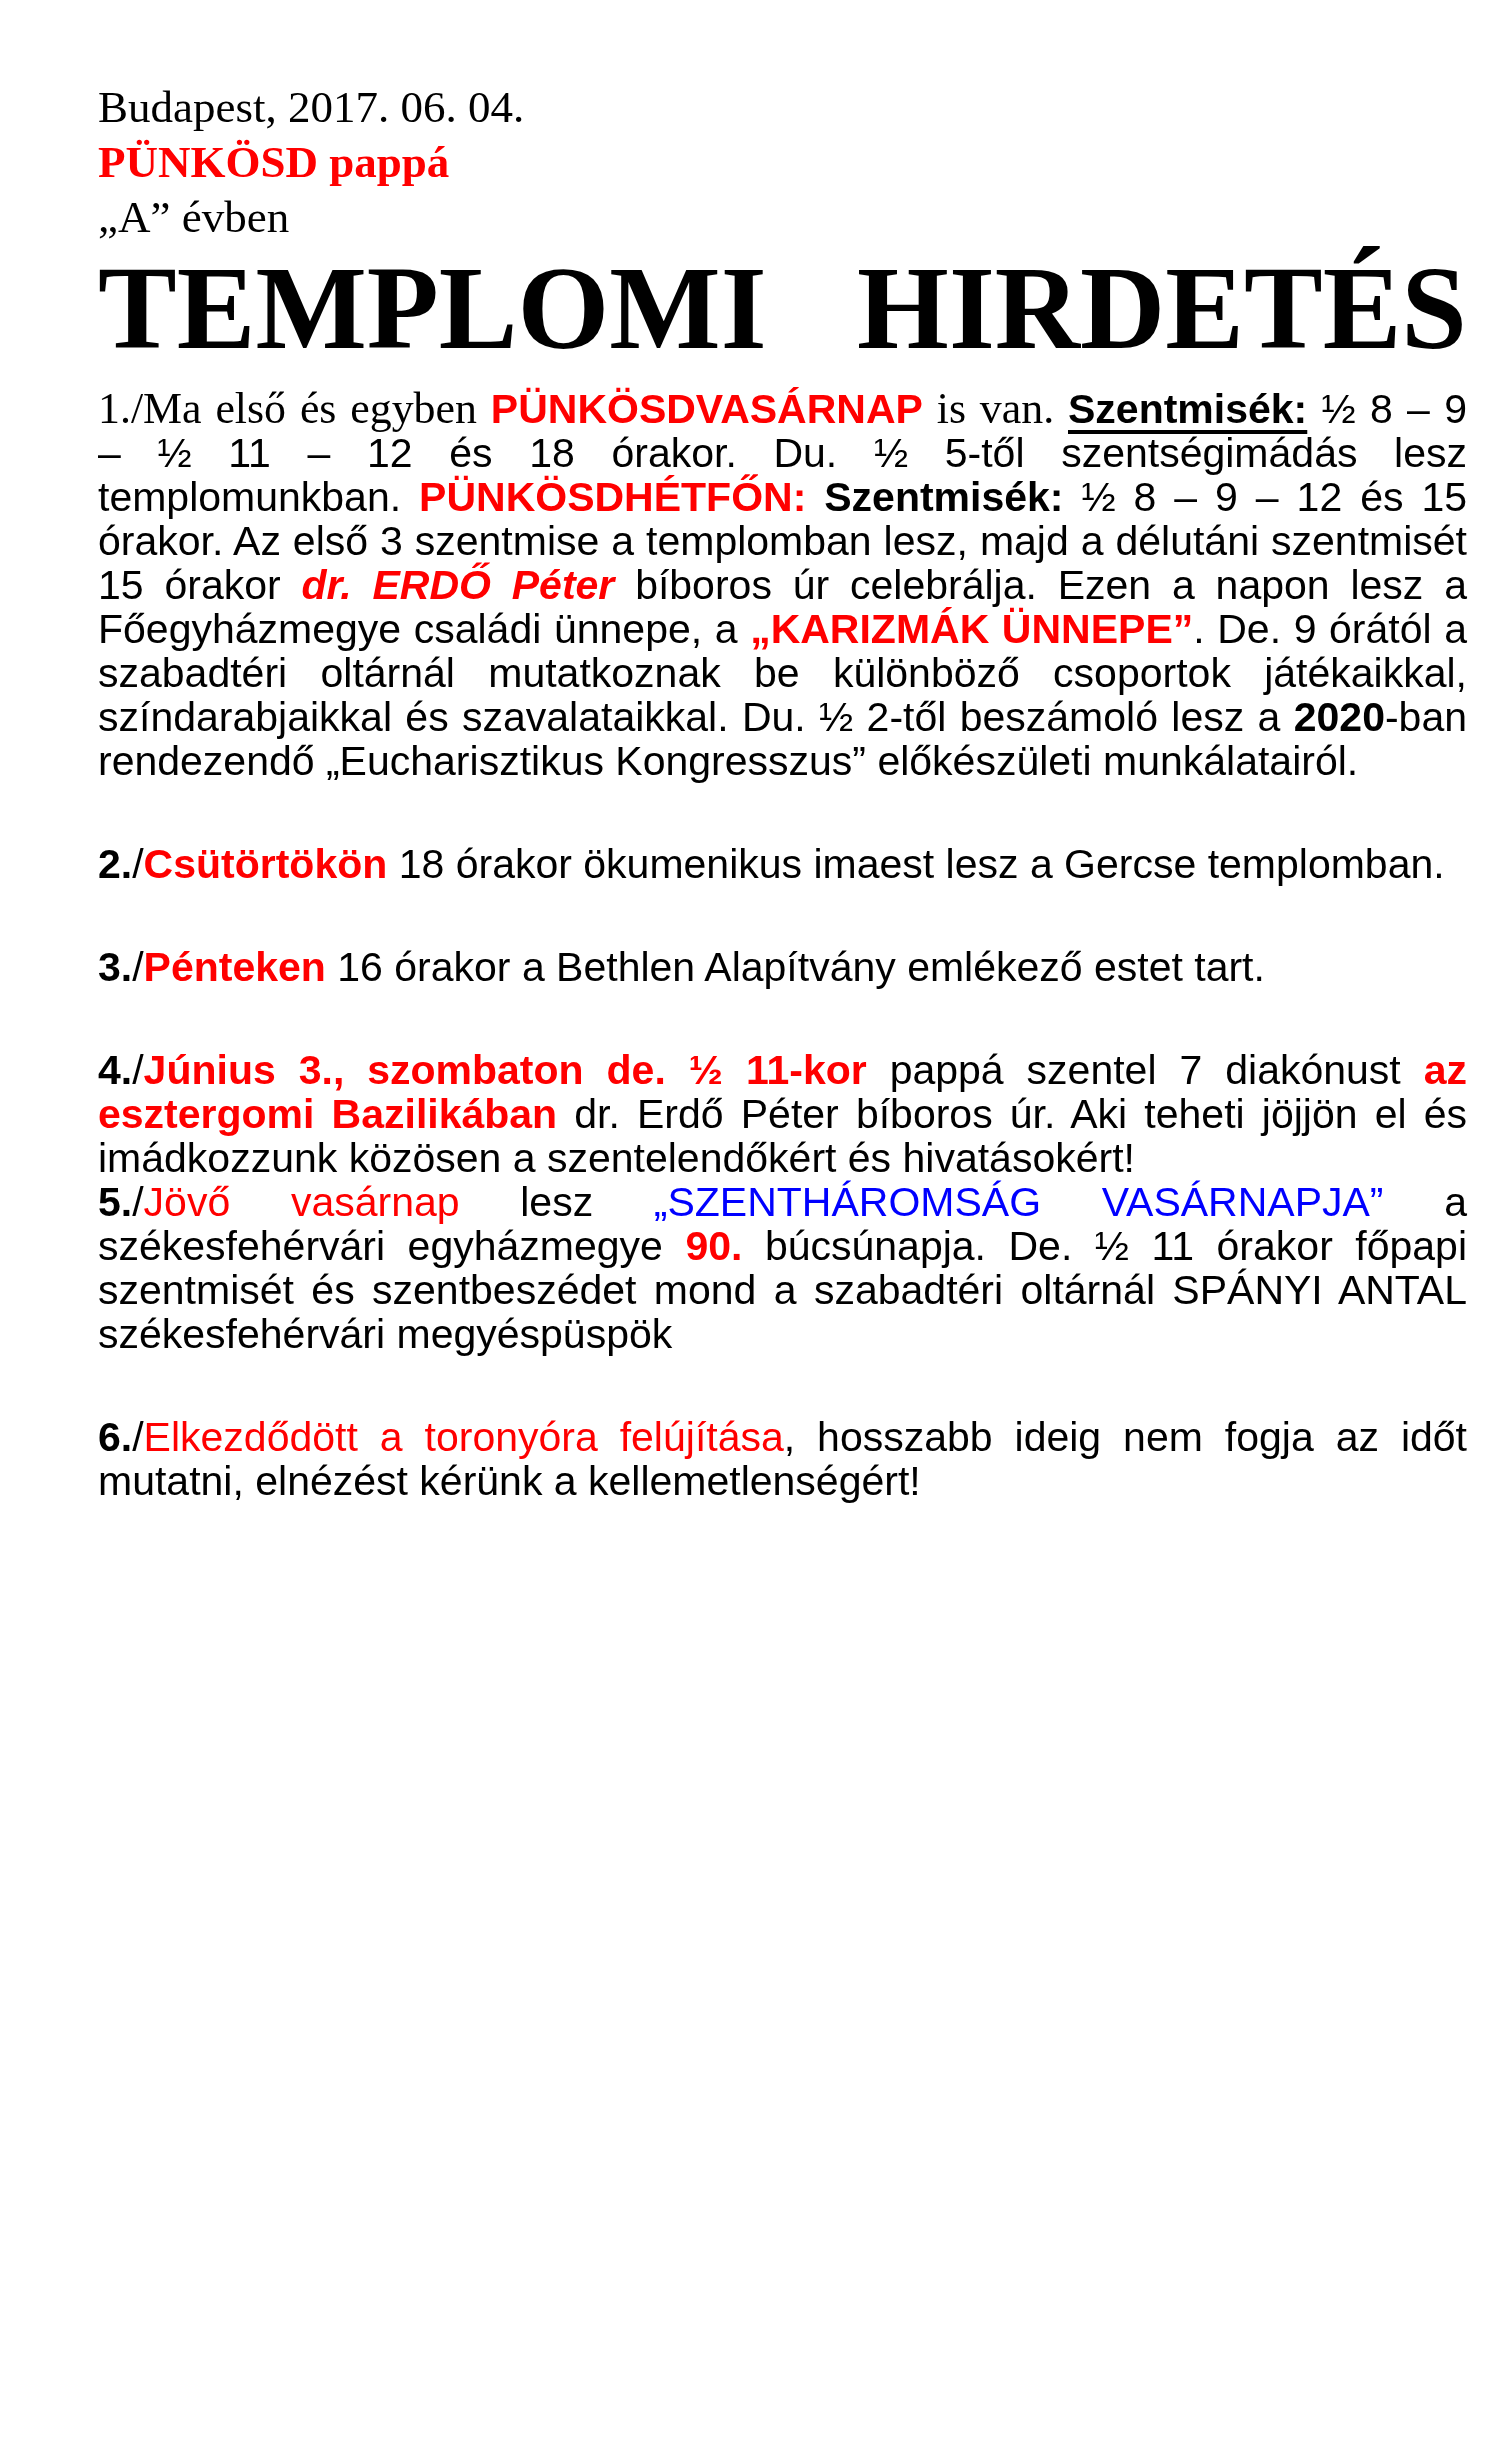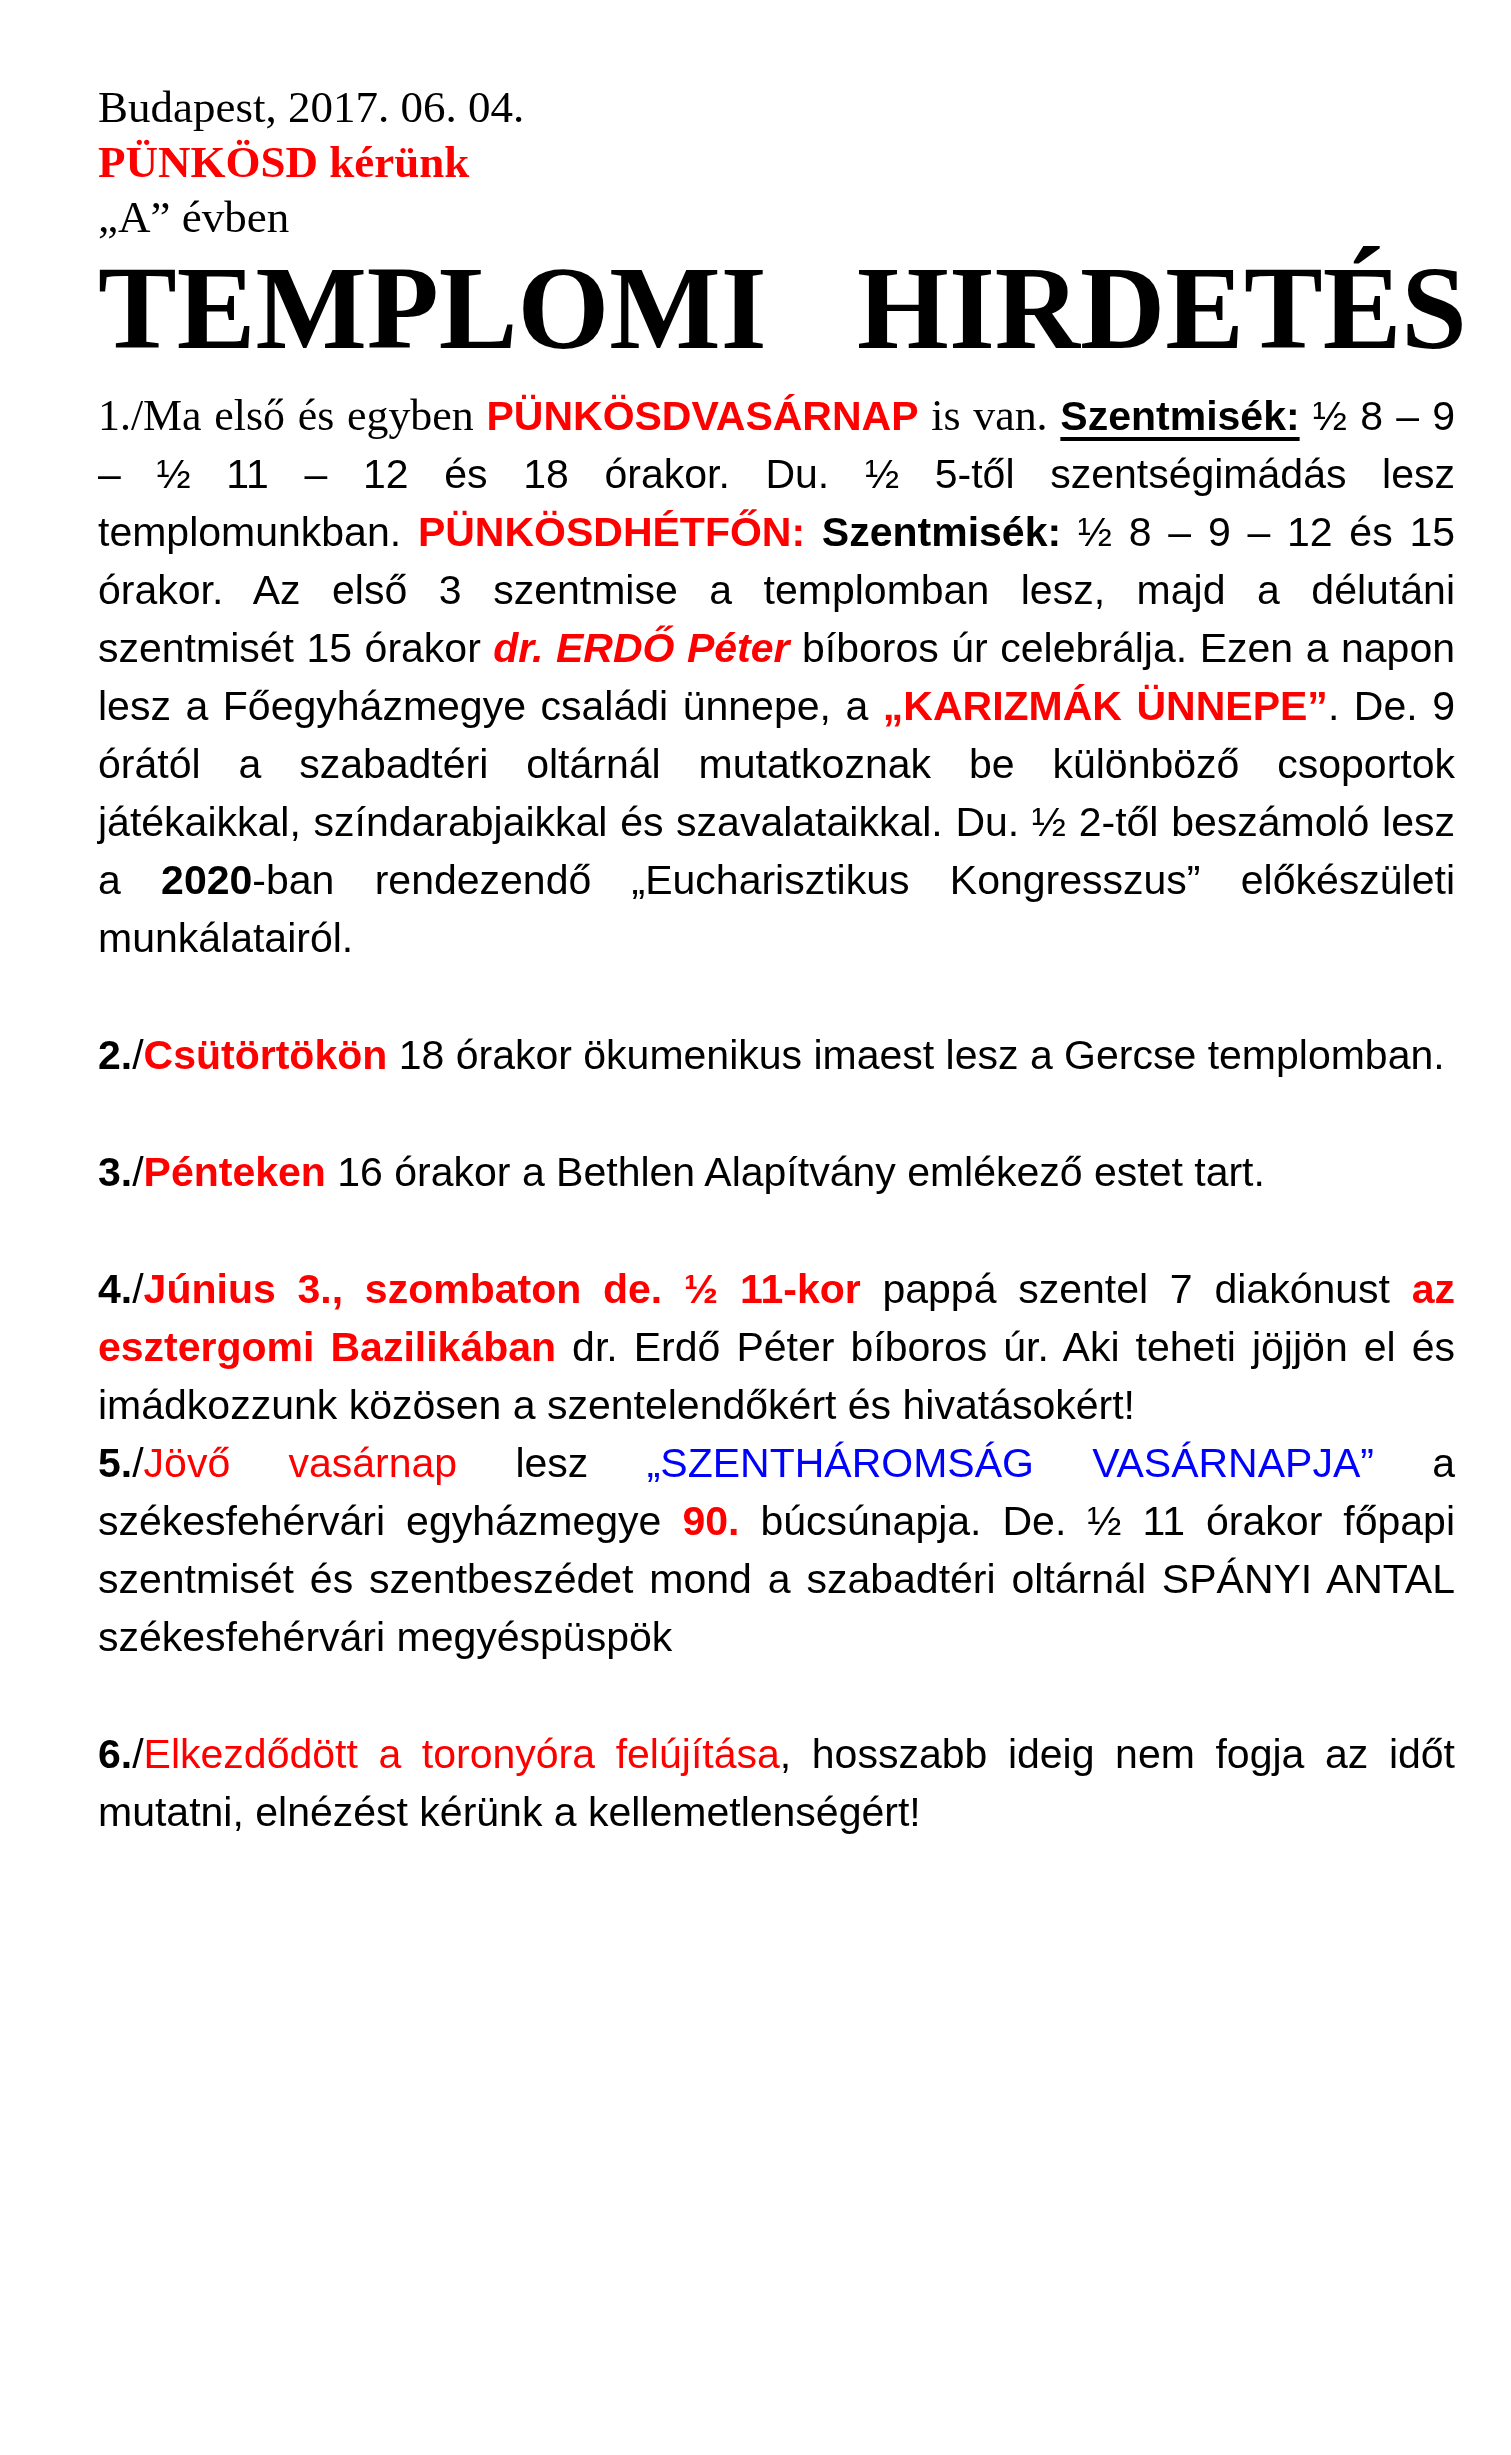--- a/index.html
+++ b/index.html
@@ -37,23 +37,23 @@
     text-align: justify;
     text-align-last: justify;
     white-space: nowrap;
     letter-spacing: 0px;
   }
   .body-block {
     margin-top: 15.7px;
   }
   .para {
     font-size: 41px;
-    line-height: 58px;
+    line-height: 44px;
     text-align: justify;
-    margin: 0 12px 59px 0;
+    margin: 0 0 59px 0;
     hyphens: none;
   }
   .para.no-gap { margin-bottom: 0; }
   .para.cont   { text-indent: 59px; }
   .para:last-child { margin-bottom: 0; }
 
   
   .st-serif {
     font-family: "Liberation Serif", serif;
     font-size: 1.07em;
@@ -70,21 +70,21 @@
   .st-red-bold { color: var(--red, #ff0000); font-weight: bold; }
   .st-red-bold-italic { color: var(--red, #ff0000); font-weight: bold; font-style: italic; }
   .st-blue { color: var(--blue, #0000ff); }
 </style>
 </head>
 <body>
 
 <div class="page">
 
   <div class="header-line">Budapest, 2017. 06. 04.</div>
-  <div class="header-line header-feast">PÜNKÖSD kérünk</div>
+  <div class="header-line header-feast">PÜNKÖSD pappá</div>
   <div class="header-line">„A” évben</div>
 
   <div class="doc-title">TEMPLOMI HIRDETÉS</div>
 
   <div class="body-block">
     <p class="para"><span class="st-serif">1./Ma első és egyben </span><span class="st-red-bold">PÜNKÖSDVASÁRNAP</span><span class="st-serif"> is van. </span><span class="st-bold-u">Szentmisék:</span><span> ½ 8 – 9 – ½ 11 – 12 és 18 órakor. Du. ½ 5-től szentségimádás lesz templomunkban. </span><span class="st-red-bold">PÜNKÖSDHÉTFŐN:</span><span> </span><span class="st-bold">Szentmisék:</span><span> ½ 8 – 9 – 12 és 15 órakor. Az első 3 szentmise a templomban lesz, majd a délutáni szentmisét 15 órakor </span><span class="st-red-bold-italic">dr. ERDŐ Péter</span><span> bíboros úr celebrálja. Ezen a napon lesz a Főegyházmegye családi ünnepe, a </span><span class="st-red-bold">„KARIZMÁK ÜNNEPE”</span><span>. De. 9 órától a szabadtéri oltárnál mutatkoznak be különböző csoportok játékaikkal, színdarabjaikkal és szavalataikkal. Du. ½ 2-től beszámoló lesz a </span><span class="st-bold">2020</span><span>-ban rendezendő „Eucharisztikus Kongresszus” előkészületi munkálatairól.</span></p>
     <p class="para"><span class="st-bold">2.</span><span>/</span><span class="st-red-bold">Csütörtökön</span><span> 18 órakor ökumenikus imaest lesz a Gercse templomban.</span></p>
     <p class="para"><span class="st-bold">3.</span><span>/</span><span class="st-red-bold">Pénteken</span><span> 16 órakor a Bethlen Alapítvány emlékező estet tart.</span></p>
     <p class="para no-gap"><span class="st-bold">4.</span><span>/</span><span class="st-red-bold">Június 3., szombaton de. ½ 11-kor</span><span> pappá szentel 7 diakónust </span><span class="st-red-bold">az esztergomi Bazilikában</span><span> dr. Erdő Péter bíboros úr. Aki teheti jöjjön el és imádkozzunk közösen a szentelendőkért és hivatásokért!</span></p>
     <p class="para"><span class="st-bold">5.</span><span>/</span><span class="st-red">Jövő vasárnap</span><span> lesz </span><span class="st-blue">„SZENTHÁROMSÁG VASÁRNAPJA”</span><span> a székesfehérvári egyházmegye </span><span class="st-red-bold">90.</span><span> búcsúnapja. De. ½ 11 órakor főpapi szentmisét és szentbeszédet mond a szabadtéri oltárnál SPÁNYI ANTAL székesfehérvári megyéspüspök</span></p>

